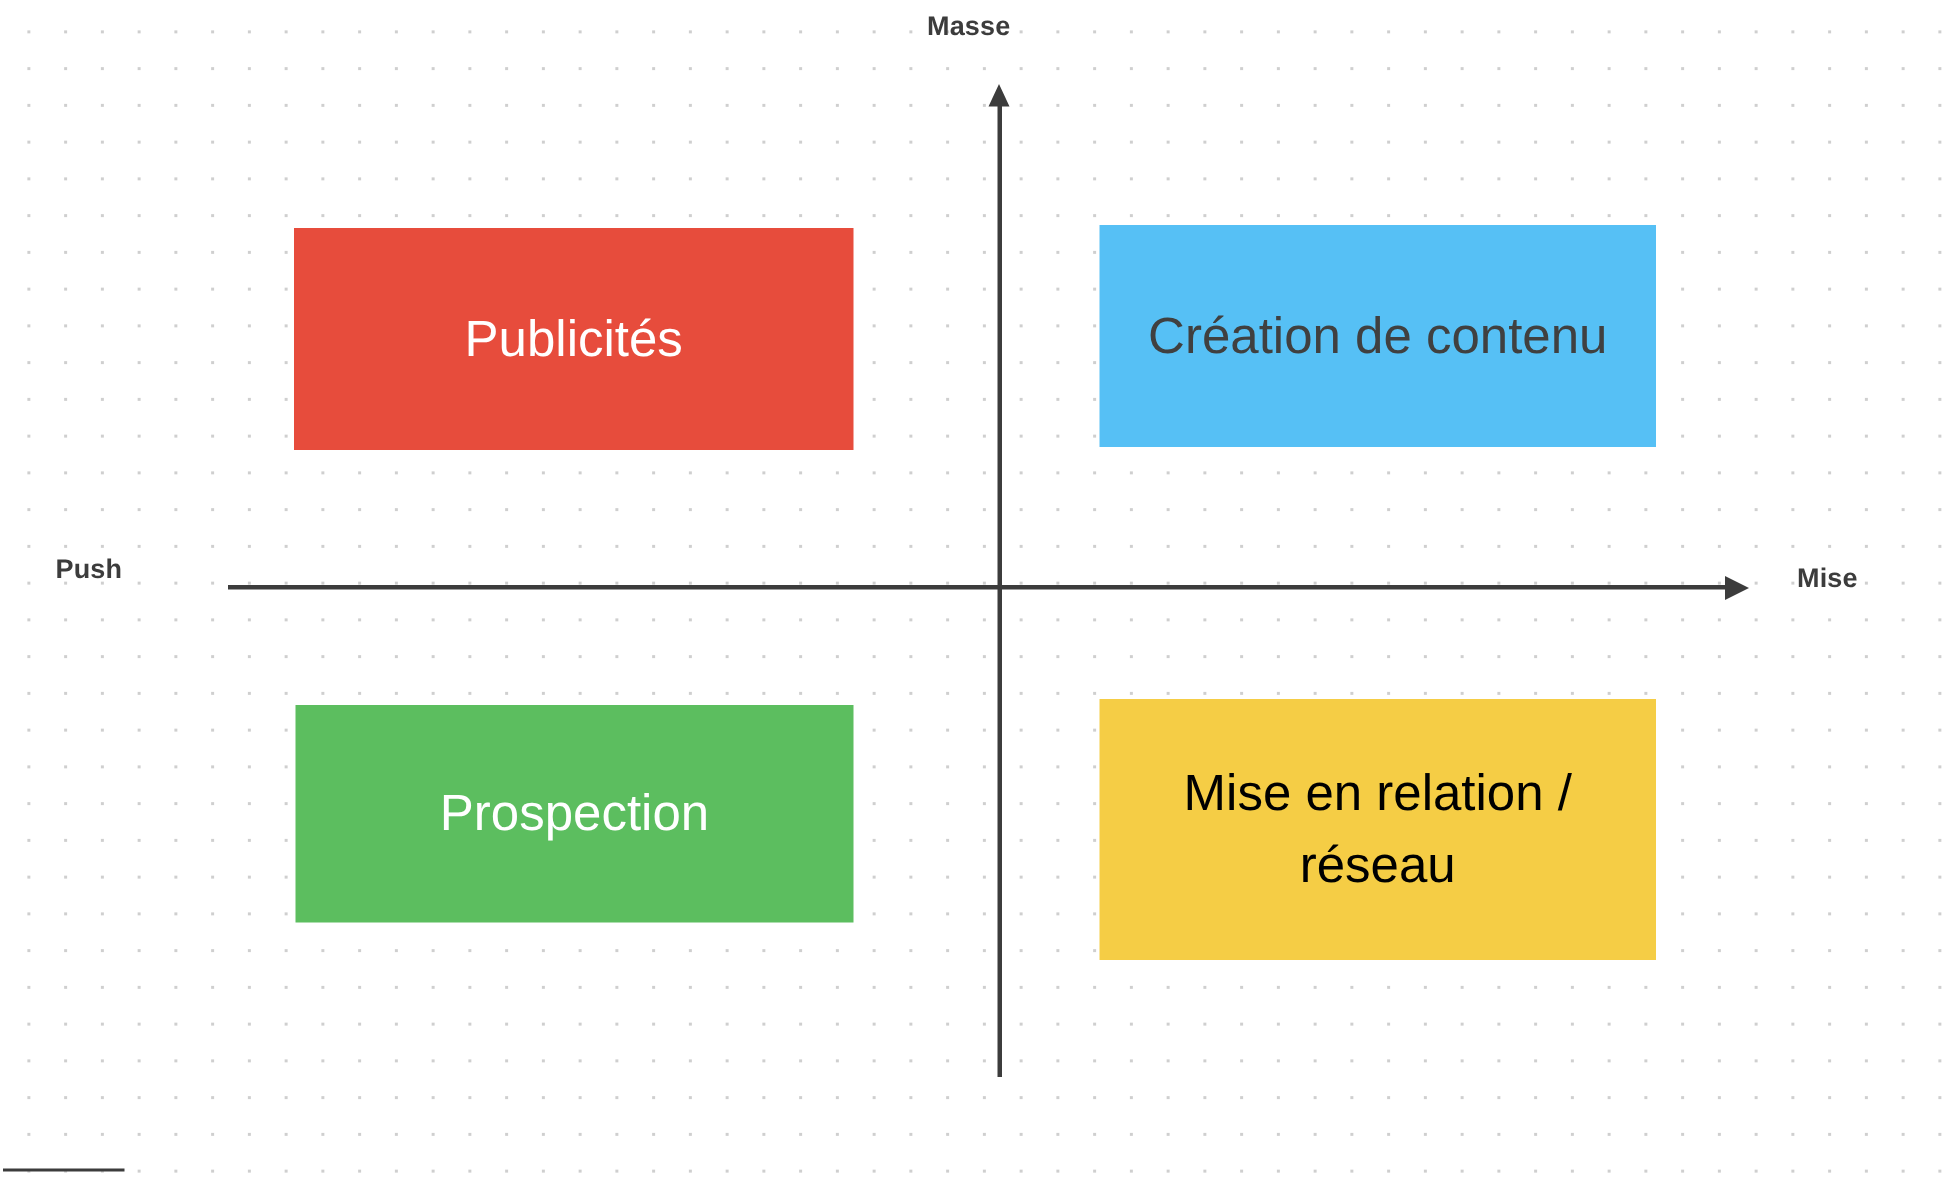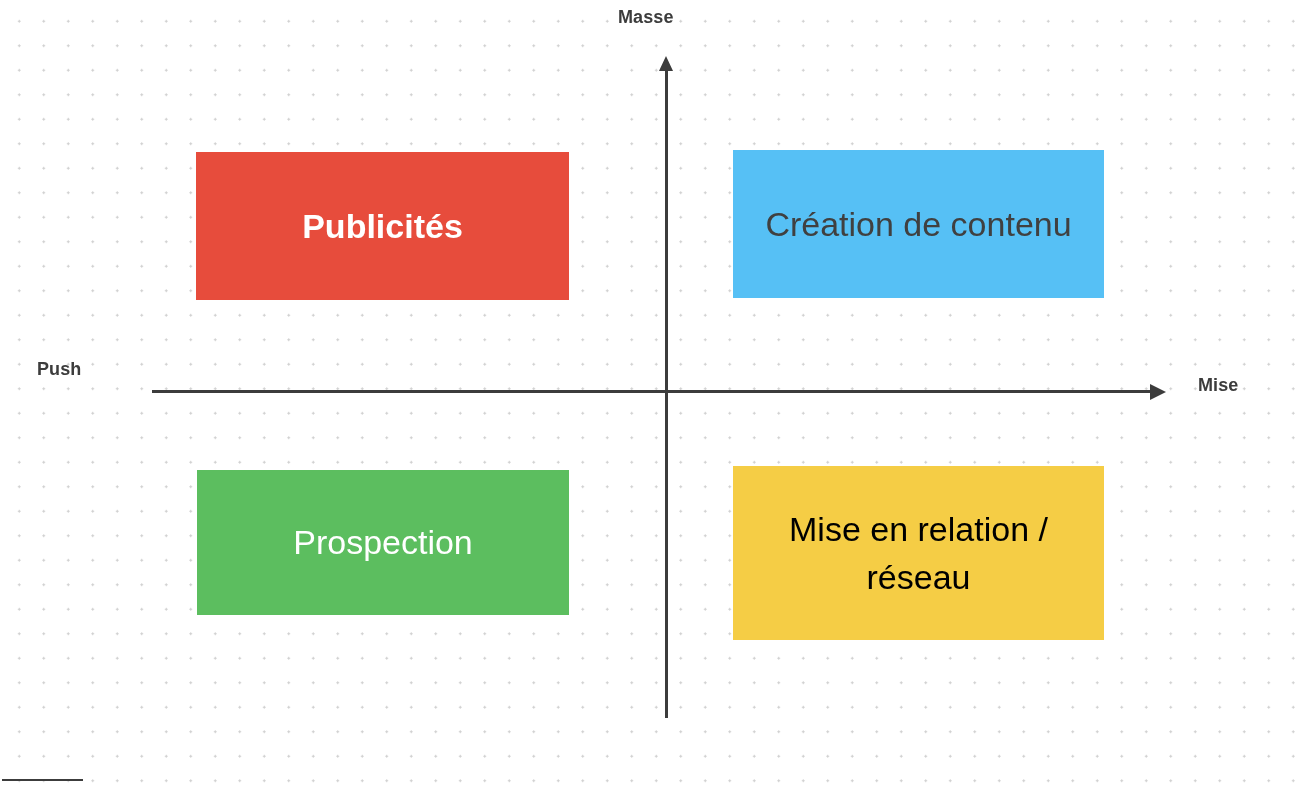--- a/index.html
+++ b/index.html
@@ -61,37 +61,37 @@
   
   .axis-label {
     position: absolute;
     font-weight: bold;
     font-size: 18px;
     color: #3c3c3c;
     white-space: nowrap;
     letter-spacing: 0.1px;
   }
   .label-masse      { left: 618px; top: 7px; }
-  .label-push       { left: 37px;  top: 359px; }
+  .label-push       { left: 37px;  top: 369px; }
   .label-pull       { left: 1198px; top: 375px; }
   .label-personnalise { left: 561px; top: 739px; }
 
   
   .box {
     position: absolute;
     display: flex;
     align-items: center;
     justify-content: center;
     text-align: center;
     font-size: 34px;
     line-height: 1.42;
     padding: 0 14px;
     box-sizing: border-box;
   }
-  .box-ads      { left: 196px;  top: 152px; width: 373px; height: 148px; font-weight: bold; }
+  .box-ads      { left: 196px;  top: 152px; width: 373px; height: 148px; }
   .box-content  { left: 733px;  top: 150px; width: 371px; height: 148px; }
   .box-prospect { left: 197px;  top: 470px; width: 372px; height: 145px; }
   .box-network  { left: 733px;  top: 466px; width: 371px; height: 174px; align-items: center; }
 
   
   .corner-rule {
     position: absolute;
     left: 2px;
     top: 779px;
     width: 81px;

